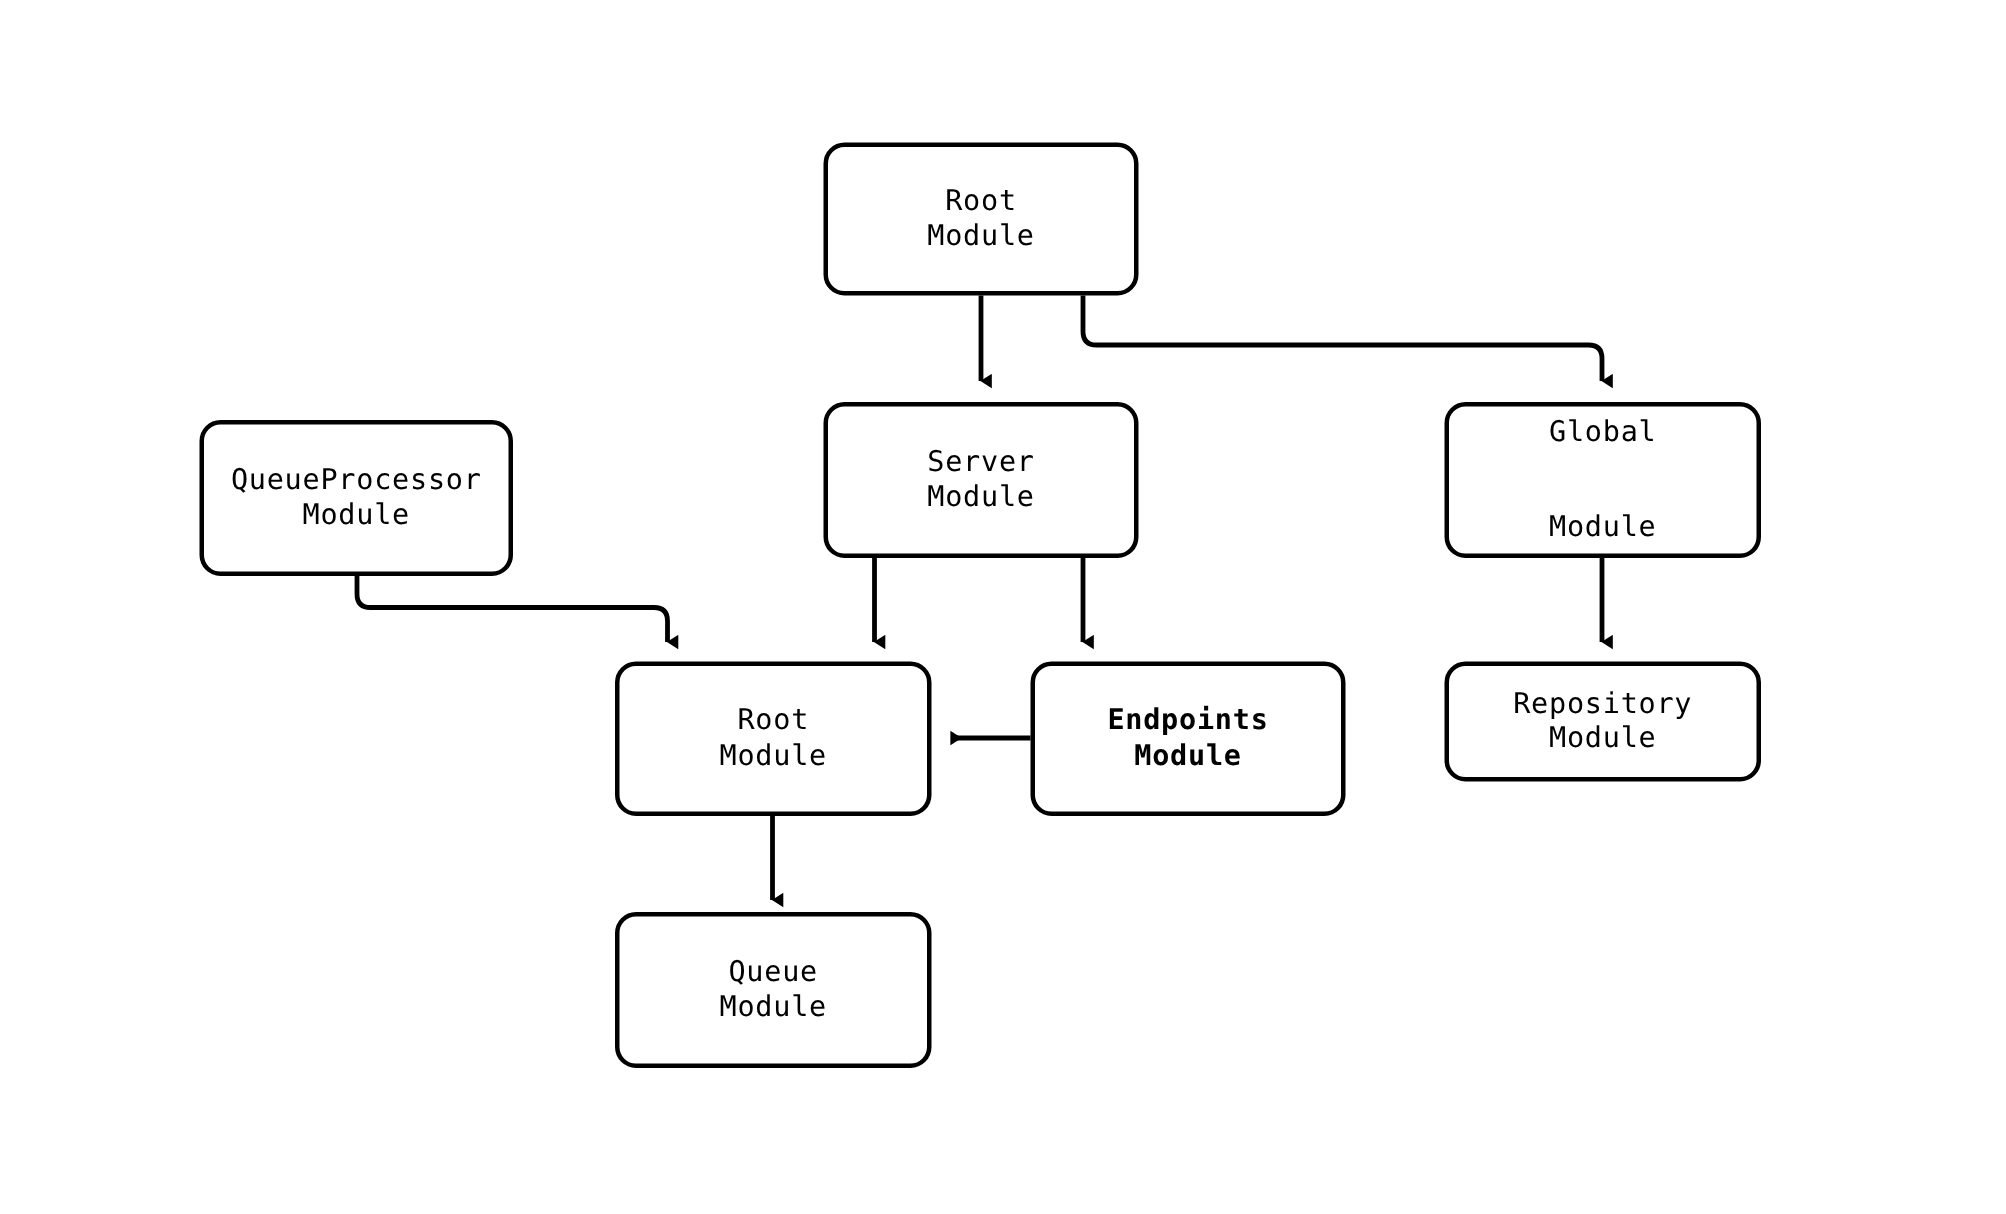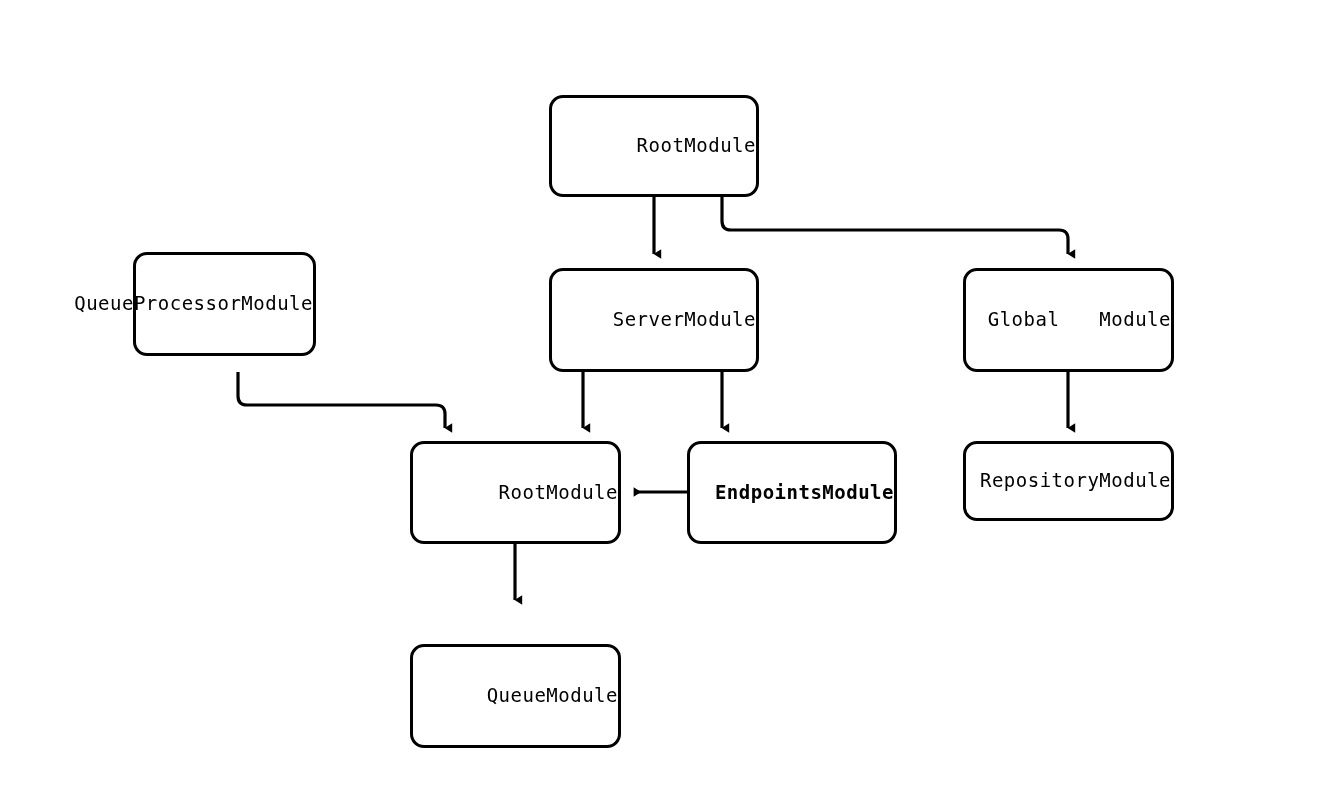--- a/index.html
+++ b/index.html
@@ -30,43 +30,43 @@
     height: 809px;
     pointer-events: none;
   }
   .node {
     position: absolute;
     box-sizing: border-box;
     background: #ffffff;
     border: 3px solid #000000;
     border-radius: 14px;
     display: flex;
-    flex-direction: row;
+    flex-direction: column;
     align-items: center;
-    justify-content: flex-end;
+    justify-content: center;
     text-align: center;
     color: #000000;
     font-size: 19px;
     line-height: 1.22;
     letter-spacing: 0.5px;
     font-weight: 400;
   }
   .node .node-line {
     display: block;
     white-space: pre;
   }
   
   #node-root         { left: 549px; top: 95px;  width: 210px; height: 102px; }
-  #node-queueproc    { left: 133px; top: 252px; width: 183px; height: 104px; }
+  #node-queueproc    { left: 133px; top: 280px; width: 209px; height: 104px; }
   #node-server       { left: 549px; top: 268px; width: 210px; height: 104px; }
   #node-global       { left: 963px; top: 268px; width: 211px; height: 104px; gap: 40px; }
   #node-core         { left: 410px; top: 441px; width: 211px; height: 103px; }
   #node-endpoints    { left: 687px; top: 441px; width: 210px; height: 103px; font-weight: bold; }
   #node-repository   { left: 963px; top: 441px; width: 211px; height: 80px; }
-  #node-queue        { left: 410px; top: 644px; width: 211px; height: 104px; }
+  #node-queue        { left: 410px; top: 608px; width: 211px; height: 104px; }
 </style>
 </head>
 <body>
 
 <div id="diagram-canvas">
 
   <svg class="edge-layer" viewBox="0 0 1337 809" width="1337" height="809" xmlns="http://www.w3.org/2000/svg">
     <defs>
       <marker id="arrowhead-down" markerWidth="10" markerHeight="10" refX="5" refY="8.4" orient="auto" markerUnits="userSpaceOnUse">
         <polygon points="0.2,1.2 9.8,1.2 5,8.8" fill="#000000"></polygon>

